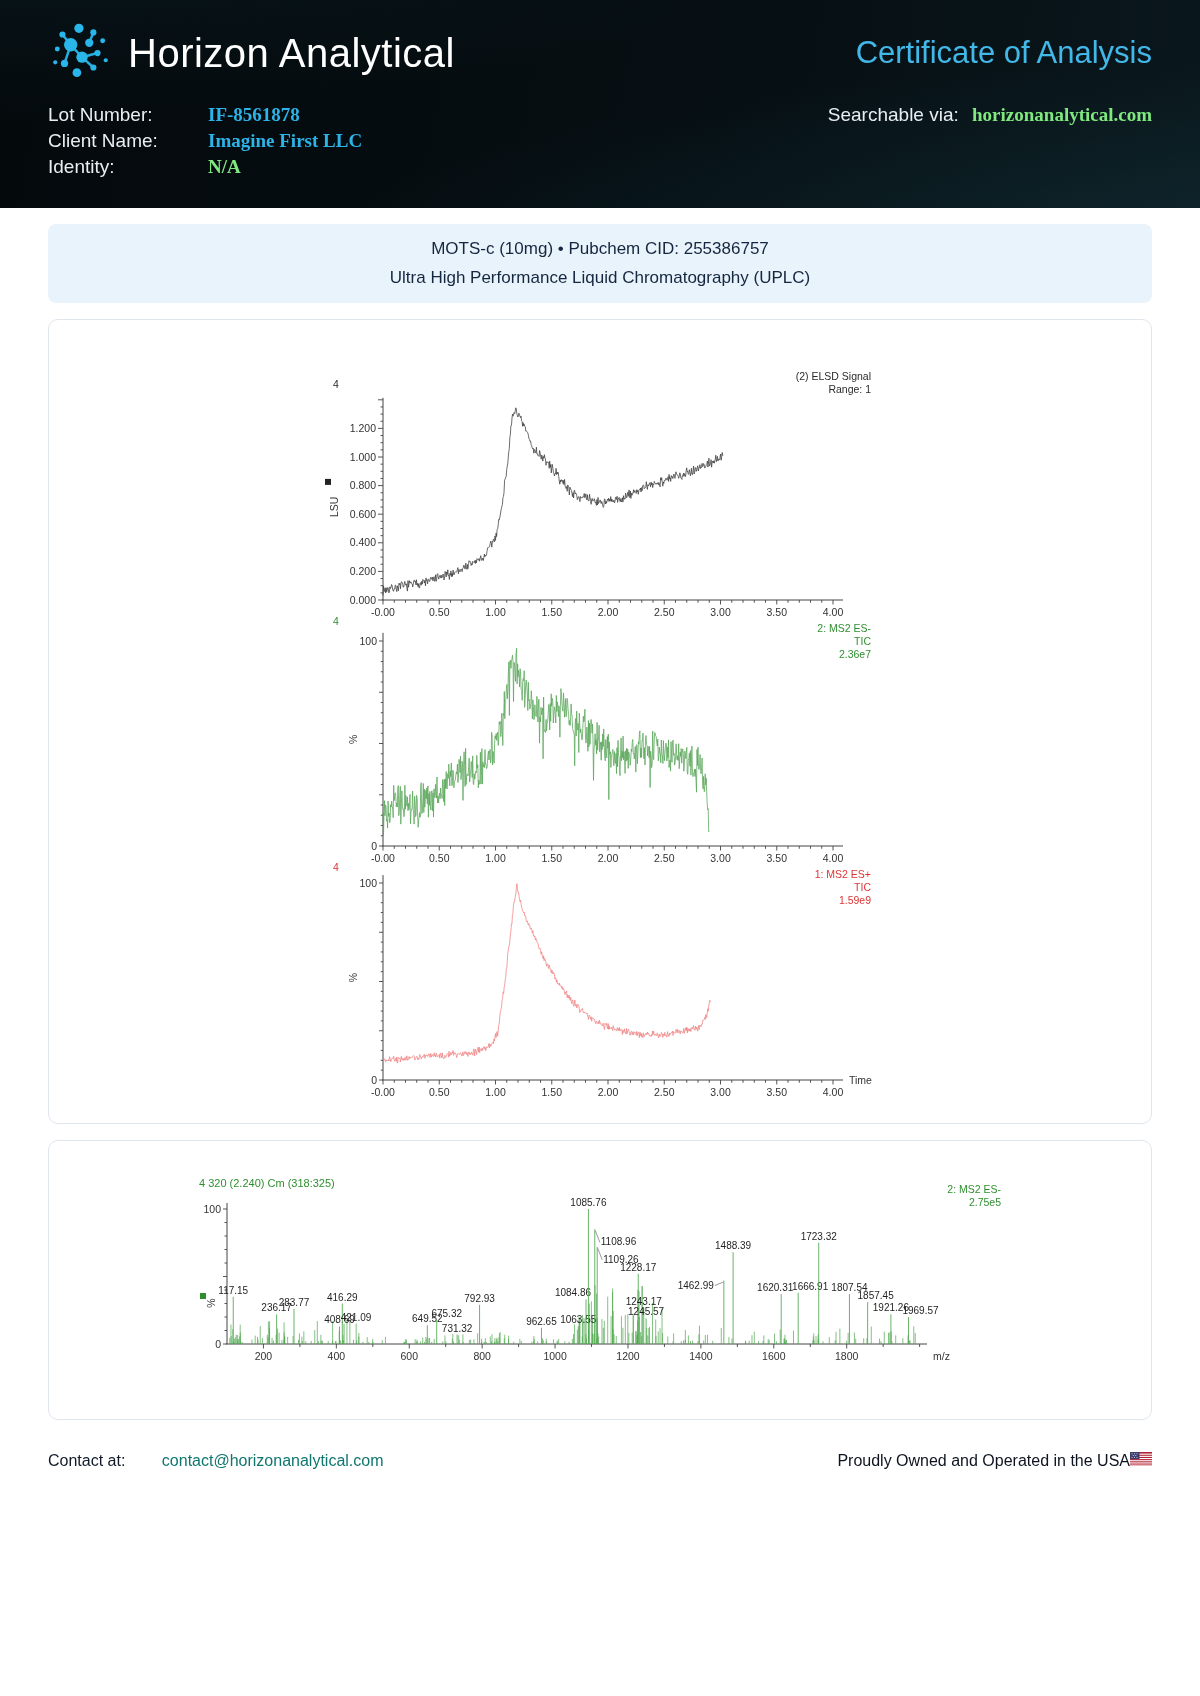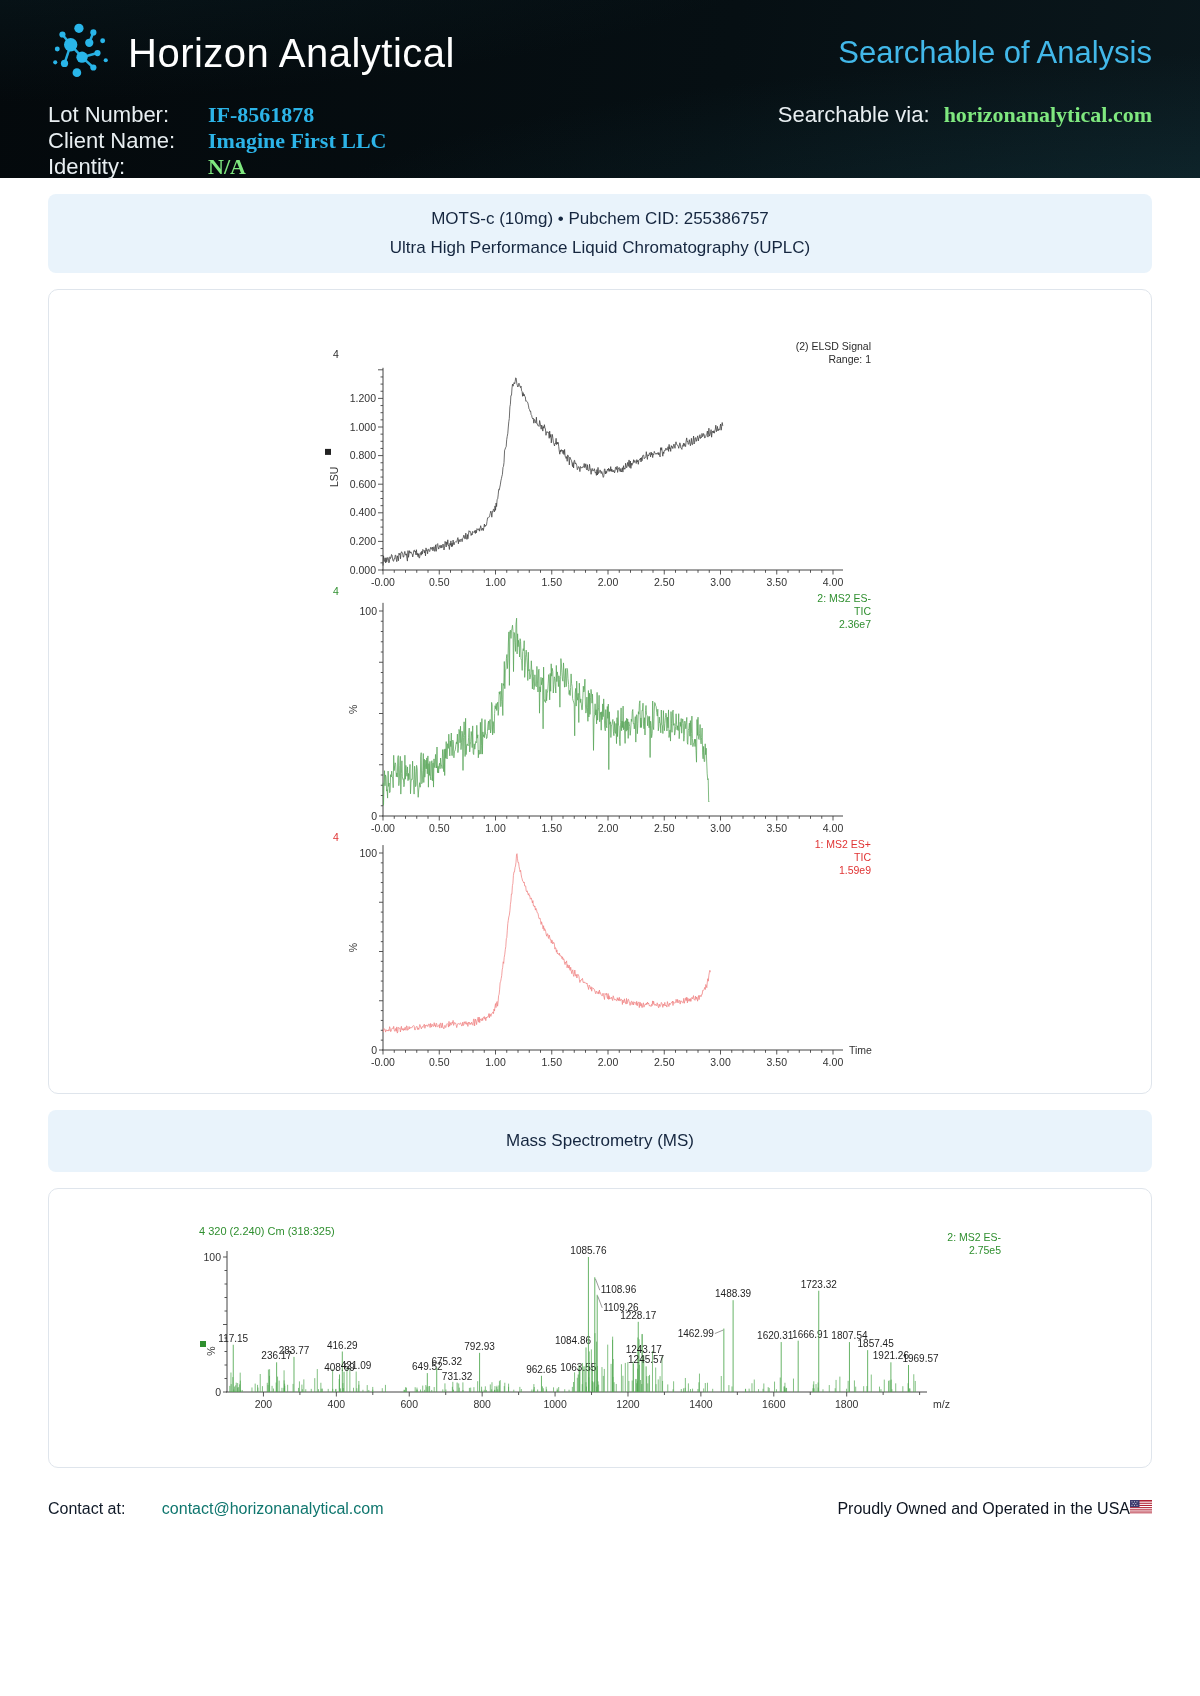--- a/index.html
+++ b/index.html
@@ -1,27 +1,27 @@
 <!DOCTYPE html>
 <html><head>
 <meta charset="utf-8">
 <style>
   html,body{margin:0;padding:0;}
   body{width:1200px;height:1696px;background:#ffffff;font-family:"Liberation Sans",sans-serif;color:#111;position:relative;}
   svg text{font-family:"Liberation Sans",sans-serif;}
-  .header{height:178px;box-sizing:border-box;padding:18px 48px 0 48px;
+  .header{height:208px;box-sizing:border-box;padding:18px 48px 0 48px;
     background:radial-gradient(ellipse at 110% 130%, rgba(26,77,88,.35), transparent 55%),
                radial-gradient(ellipse at -10% -40%, rgba(20,60,70,.30), transparent 50%),
                linear-gradient(100deg,#04090c 0%,#060f13 60%,#0a171c 100%);}
   .header-top{display:flex;justify-content:space-between;align-items:center;}
   .brand{display:flex;align-items:center;gap:14px;}
   .brand-name{font-size:40px;font-weight:500;color:#ffffff;letter-spacing:.5px;}
   .cert-title{font-size:31px;font-weight:400;color:#42b8e9;}
   .meta{display:flex;justify-content:space-between;margin-top:14px;}
-  .meta .row{font-size:22px;line-height:26px;}
+  .meta .row{font-size:19px;line-height:26px;}
   .meta-left .row{display:flex;}
   .meta-left .label{width:152px;color:#e8eef1;}
   .meta-right{text-align:right;}
   .meta-right .label{color:#e8eef1;}
   .val{font-weight:700;margin-left:8px;font-family:Liberation Serif, serif;}
   .val.cyan{color:#2cb4e8;}
   .val.green{color:#7fe87f;}
   .container{padding:0 48px;}
   .title-card{background:#e9f3fb;border-radius:8px;margin-top:16px;text-align:center;
     color:#15263f;font-size:17px;font-weight:500;padding:15px 3px;}
@@ -63,21 +63,21 @@
             <circle cx="16" cy="44" r="3.5"></circle>
               <circle cx="28" cy="53" r="4.2"></circle>
               <circle cx="44" cy="48" r="3"></circle>
             <circle cx="56" cy="41" r="2"></circle>
               <circle cx="7" cy="43" r="2"></circle>
           </g>
         </svg>
       </span>
       <span class="brand-name">Horizon Analytical</span>
     </div>
-    <div class="cert-title">Searchable of Analysis</div>
+    <div class="cert-title">Certificate of Analysis</div>
   </div>
   <div class="meta">
     <div class="meta-left">
       <div class="row">
         <span class="label">Lot Number:</span>
         <span class="val cyan">IF-8561878</span>
       </div>
       <div class="row">
         <span class="label">Client Name:</span>
         <span class="val cyan">Imagine First LLC</span>
@@ -364,23 +364,20 @@
           <text x="284" y="551" font-size="10.5" fill="#e03434">4</text>
           <text x="822" y="558" font-size="10.5" fill="#e03434" text-anchor="end">1: MS2 ES+</text>
           <text x="822" y="571" font-size="10.5" fill="#e03434" text-anchor="end">TIC</text>
           <text x="822" y="584" font-size="10.5" fill="#e03434" text-anchor="end">1.59e9</text>
           <text x="308" y="657.5450000000001" font-size="10.5" fill="#333" text-anchor="middle" transform="rotate(-90 308 657.5450000000001)">%</text>
           <path d="M334.0 740.8L334.5 741.7L335.0 738.6L335.5 739.2L336.0 739.2L336.6 742.1L337.1 740.2L337.6 739.9L338.1 741.0L338.6 740.4L339.1 741.1L339.6 739.7L340.1 740.8L340.6 736.7L341.2 738.6L341.7 741.7L342.2 740.9L342.7 739.3L343.2 738.1L343.7 738.0L344.2 738.6L344.7 736.3L345.3 740.3L345.8 741.3L346.3 740.0L346.8 738.4L347.3 741.3L347.8 736.9L348.3 743.1L348.8 741.9L349.3 737.4L349.9 737.9L350.4 738.4L350.9 737.8L351.4 742.0L351.9 739.4L352.4 736.3L352.9 739.8L353.4 739.9L353.9 738.4L354.5 740.5L355.0 738.7L355.5 740.1L356.0 737.2L356.5 737.7L357.0 740.3L357.5 735.9L358.0 736.0L358.6 740.3L359.1 739.5L359.6 739.3L360.1 736.5L360.6 738.9L361.1 737.6L361.6 737.7L362.1 737.4L362.6 738.1L363.2 737.1L363.7 736.2L364.2 736.0L364.7 735.5L365.2 736.2L365.7 739.8L366.2 739.9L366.7 738.6L367.2 736.8L367.8 736.2L368.3 737.1L368.8 739.7L369.3 738.1L369.8 739.4L370.3 736.9L370.8 734.5L371.3 735.5L371.9 737.7L372.4 738.9L372.9 737.1L373.4 736.5L373.9 737.4L374.4 736.2L374.9 734.8L375.4 734.2L375.9 738.3L376.5 735.3L377.0 736.1L377.5 735.2L378.0 734.9L378.5 736.3L379.0 736.5L379.5 734.1L380.0 734.3L380.5 734.3L381.1 737.6L381.6 733.4L382.1 735.6L382.6 737.1L383.1 734.2L383.6 735.3L384.1 736.1L384.6 736.5L385.2 732.7L385.7 735.7L386.2 734.9L386.7 737.1L387.2 733.1L387.7 733.7L388.2 736.5L388.7 737.1L389.2 736.2L389.8 735.2L390.3 734.5L390.8 738.1L391.3 733.0L391.8 733.3L392.3 735.8L392.8 737.8L393.3 732.9L393.8 736.8L394.4 737.9L394.9 738.9L395.4 736.6L395.9 735.4L396.4 737.2L396.9 737.6L397.4 734.5L397.9 733.7L398.5 733.8L399.0 734.4L399.5 737.1L400.0 731.4L400.5 736.2L401.0 734.7L401.5 732.7L402.0 735.2L402.5 734.7L403.1 732.0L403.6 733.3L404.1 730.4L404.6 735.4L405.1 734.1L405.6 732.5L406.1 733.4L406.6 733.1L407.1 734.7L407.7 737.6L408.2 735.7L408.7 734.1L409.2 733.4L409.7 734.0L410.2 734.2L410.7 734.4L411.2 732.9L411.8 733.1L412.3 735.0L412.8 736.1L413.3 735.3L413.8 732.1L414.3 735.6L414.8 735.1L415.3 731.7L415.8 733.3L416.4 733.7L416.9 731.5L417.4 734.4L417.9 732.7L418.4 733.1L418.9 736.4L419.4 732.2L419.9 733.4L420.4 732.3L421.0 734.6L421.5 733.4L422.0 734.3L422.5 732.1L423.0 733.0L423.5 734.5L424.0 735.3L424.5 729.2L425.1 728.9L425.6 735.9L426.1 731.1L426.6 729.1L427.1 731.9L427.6 734.6L428.1 730.3L428.6 730.2L429.1 727.2L429.7 732.2L430.2 727.1L430.7 732.6L431.2 728.8L431.7 729.6L432.2 729.5L432.7 730.7L433.2 728.2L433.7 730.5L434.3 727.4L434.8 727.6L435.3 726.5L435.8 729.2L436.3 727.6L436.8 730.7L437.3 727.2L437.8 728.0L438.4 726.7L438.9 726.7L439.4 726.6L439.9 723.6L440.4 727.9L440.9 723.8L441.4 724.7L441.9 726.4L442.4 723.9L443.0 723.7L443.5 723.1L444.0 721.9L444.5 723.6L445.0 719.0L445.5 721.0L446.0 716.5L446.5 713.6L447.0 717.6L447.6 712.3L448.1 711.5L448.6 716.2L449.1 711.9L449.6 705.7L450.1 704.3L450.6 699.9L451.1 692.9L451.7 691.3L452.2 688.4L452.7 685.7L453.2 679.8L453.7 677.4L454.2 671.8L454.7 673.4L455.2 667.3L455.7 664.9L456.3 659.5L456.8 656.5L457.3 648.7L457.8 647.8L458.3 640.2L458.8 633.5L459.3 630.2L459.8 626.9L460.3 625.2L460.9 620.9L461.4 614.6L461.9 611.1L462.4 604.0L462.9 604.2L463.4 595.7L463.9 593.5L464.4 585.6L465.0 581.7L465.5 581.8L466.0 577.6L466.5 576.1L467.0 572.2L467.5 564.9L468.0 563.7L468.5 568.8L469.0 572.7L469.6 572.5L470.1 576.7L470.6 579.3L471.1 581.8L471.6 580.3L472.1 584.2L472.6 587.3L473.1 588.7L473.6 591.0L474.2 591.6L474.7 592.8L475.2 592.0L475.7 596.0L476.2 595.9L476.7 596.0L477.2 601.0L477.7 601.7L478.2 600.8L478.8 603.4L479.3 604.9L479.8 603.5L480.3 606.0L480.8 605.6L481.3 609.2L481.8 608.6L482.3 607.9L482.9 610.5L483.4 613.0L483.9 610.6L484.4 615.9L484.9 615.4L485.4 617.1L485.9 616.0L486.4 620.1L486.9 618.3L487.5 619.4L488.0 622.1L488.5 623.0L489.0 623.2L489.5 626.2L490.0 628.6L490.5 628.4L491.0 628.0L491.5 630.7L492.1 634.4L492.6 631.8L493.1 634.3L493.6 635.9L494.1 638.9L494.6 635.7L495.1 640.7L495.6 638.5L496.2 639.7L496.7 641.4L497.2 644.4L497.7 646.2L498.2 644.0L498.7 643.7L499.2 647.1L499.7 648.5L500.2 645.0L500.8 647.5L501.3 649.8L501.8 649.6L502.3 653.1L502.8 649.9L503.3 650.9L503.8 654.0L504.3 652.5L504.8 652.3L505.4 654.1L505.9 659.1L506.4 657.6L506.9 658.4L507.4 662.2L507.9 659.9L508.4 663.9L508.9 663.2L509.5 663.8L510.0 664.9L510.5 663.2L511.0 666.1L511.5 665.7L512.0 666.6L512.5 666.3L513.0 668.7L513.5 666.8L514.1 669.8L514.6 668.7L515.1 669.8L515.6 673.6L516.1 674.6L516.6 672.0L517.1 672.5L517.6 670.9L518.1 677.8L518.7 674.7L519.2 676.1L519.7 678.1L520.2 675.1L520.7 679.4L521.2 680.4L521.7 677.2L522.2 680.6L522.8 683.7L523.3 680.9L523.8 679.8L524.3 684.4L524.8 686.4L525.3 684.1L525.8 680.0L526.3 683.9L526.8 686.2L527.4 684.5L527.9 688.0L528.4 685.0L528.9 684.2L529.4 684.9L529.9 686.2L530.4 689.7L530.9 692.5L531.4 690.5L532.0 690.7L532.5 689.4L533.0 689.5L533.5 688.4L534.0 692.1L534.5 692.8L535.0 691.8L535.5 692.7L536.1 692.5L536.6 693.1L537.1 692.9L537.6 693.9L538.1 693.2L538.6 696.4L539.1 697.1L539.6 699.5L540.1 695.0L540.7 695.7L541.2 697.7L541.7 699.2L542.2 696.8L542.7 701.2L543.2 698.1L543.7 697.7L544.2 698.1L544.7 699.0L545.3 699.3L545.8 701.0L546.3 702.5L546.8 703.8L547.3 701.0L547.8 701.6L548.3 702.8L548.8 703.6L549.4 701.7L549.9 704.1L550.4 700.0L550.9 702.9L551.4 702.7L551.9 704.2L552.4 705.2L552.9 705.8L553.4 705.7L554.0 703.2L554.5 705.4L555.0 707.1L555.5 709.5L556.0 703.4L556.5 704.0L557.0 704.7L557.5 703.3L558.0 706.9L558.6 708.7L559.1 703.5L559.6 709.4L560.1 705.7L560.6 709.1L561.1 707.7L561.6 708.3L562.1 708.7L562.7 707.2L563.2 709.2L563.7 710.6L564.2 705.8L564.7 707.5L565.2 708.9L565.7 709.9L566.2 709.7L566.7 709.3L567.3 710.5L567.8 711.1L568.3 707.7L568.8 709.9L569.3 708.7L569.8 710.8L570.3 707.3L570.8 710.8L571.3 710.8L571.9 708.9L572.4 709.4L572.9 709.7L573.4 714.5L573.9 710.0L574.4 711.7L574.9 712.9L575.4 708.8L576.0 711.9L576.5 712.2L577.0 714.1L577.5 708.4L578.0 713.8L578.5 712.4L579.0 709.5L579.5 709.3L580.0 711.2L580.6 713.4L581.1 715.4L581.6 712.6L582.1 711.6L582.6 711.2L583.1 714.7L583.6 712.4L584.1 711.7L584.6 715.0L585.2 711.9L585.7 712.6L586.2 712.5L586.7 712.8L587.2 714.9L587.7 711.3L588.2 715.8L588.7 713.0L589.3 712.3L589.8 712.2L590.3 717.6L590.8 712.2L591.3 712.4L591.8 716.1L592.3 713.5L592.8 717.4L593.3 717.5L593.9 714.2L594.4 712.8L594.9 717.2L595.4 716.1L595.9 714.7L596.4 713.9L596.9 714.9L597.4 713.0L597.9 714.5L598.5 712.0L599.0 713.8L599.5 713.0L600.0 714.7L600.5 716.1L601.0 715.4L601.5 716.0L602.0 716.6L602.5 714.4L603.1 715.7L603.6 710.9L604.1 714.4L604.6 711.2L605.1 713.5L605.6 715.2L606.1 715.2L606.6 714.3L607.2 715.9L607.7 715.3L608.2 712.8L608.7 714.8L609.2 716.7L609.7 717.8L610.2 714.0L610.7 716.3L611.2 716.6L611.8 715.1L612.3 712.4L612.8 712.9L613.3 714.8L613.8 717.4L614.3 714.0L614.8 715.7L615.3 715.6L615.8 712.4L616.4 715.9L616.9 715.0L617.4 715.5L617.9 717.1L618.4 711.6L618.9 713.6L619.4 715.0L619.9 716.5L620.5 713.2L621.0 714.7L621.5 713.9L622.0 713.0L622.5 712.5L623.0 712.8L623.5 711.0L624.0 715.5L624.5 711.6L625.1 712.5L625.6 713.2L626.1 713.1L626.6 712.4L627.1 709.3L627.6 710.9L628.1 712.8L628.6 709.4L629.1 712.5L629.7 712.4L630.2 710.2L630.7 711.5L631.2 714.1L631.7 710.9L632.2 711.2L632.7 711.0L633.2 712.3L633.8 713.1L634.3 712.4L634.8 708.3L635.3 713.3L635.8 711.2L636.3 710.1L636.8 707.8L637.3 710.6L637.8 707.1L638.4 712.9L638.9 708.2L639.4 711.2L639.9 710.5L640.4 708.9L640.9 711.3L641.4 708.6L641.9 711.4L642.4 708.4L643.0 707.3L643.5 708.9L644.0 707.6L644.5 705.6L645.0 709.6L645.5 709.7L646.0 710.3L646.5 706.1L647.1 709.3L647.6 707.0L648.1 708.4L648.6 711.2L649.1 707.3L649.6 705.5L650.1 709.6L650.6 705.7L651.1 705.1L651.7 706.6L652.2 706.6L652.7 704.4L653.2 704.4L653.7 700.5L654.2 700.7L654.7 699.8L655.2 699.3L655.7 697.4L656.3 699.5L656.8 694.5L657.3 695.9L657.8 697.7L658.3 692.0L658.8 688.7L659.3 691.2L659.8 685.8L660.4 682.1L660.9 680.3L661.4 682.2" fill="none" stroke="#ef8282" stroke-width="0.75"></path>
         </g>
       </svg>
   </div>
 
-  <div class="title-card single">
-    <div>Mass Spectrometry (MS)</div>
-  </div>
 
   <div class="chart-card">
     <svg id="ms-svg" width="1104" height="278" viewBox="0 0 1104 278">
         <g>
           <line x1="178" y1="62" x2="178" y2="203" stroke="#444" stroke-width="1"></line>
           <line x1="177" y1="203" x2="878" y2="203" stroke="#444" stroke-width="1"></line>
           <line x1="214.4529411764706" y1="203" x2="214.4529411764706" y2="207.5" stroke="#444" stroke-width="0.9"></line>
           <line x1="250.9058823529412" y1="203" x2="250.9058823529412" y2="206" stroke="#444" stroke-width="0.9"></line>
           <line x1="287.3588235294118" y1="203" x2="287.3588235294118" y2="207.5" stroke="#444" stroke-width="0.9"></line>
           <line x1="323.8117647058824" y1="203" x2="323.8117647058824" y2="206" stroke="#444" stroke-width="0.9"></line>

